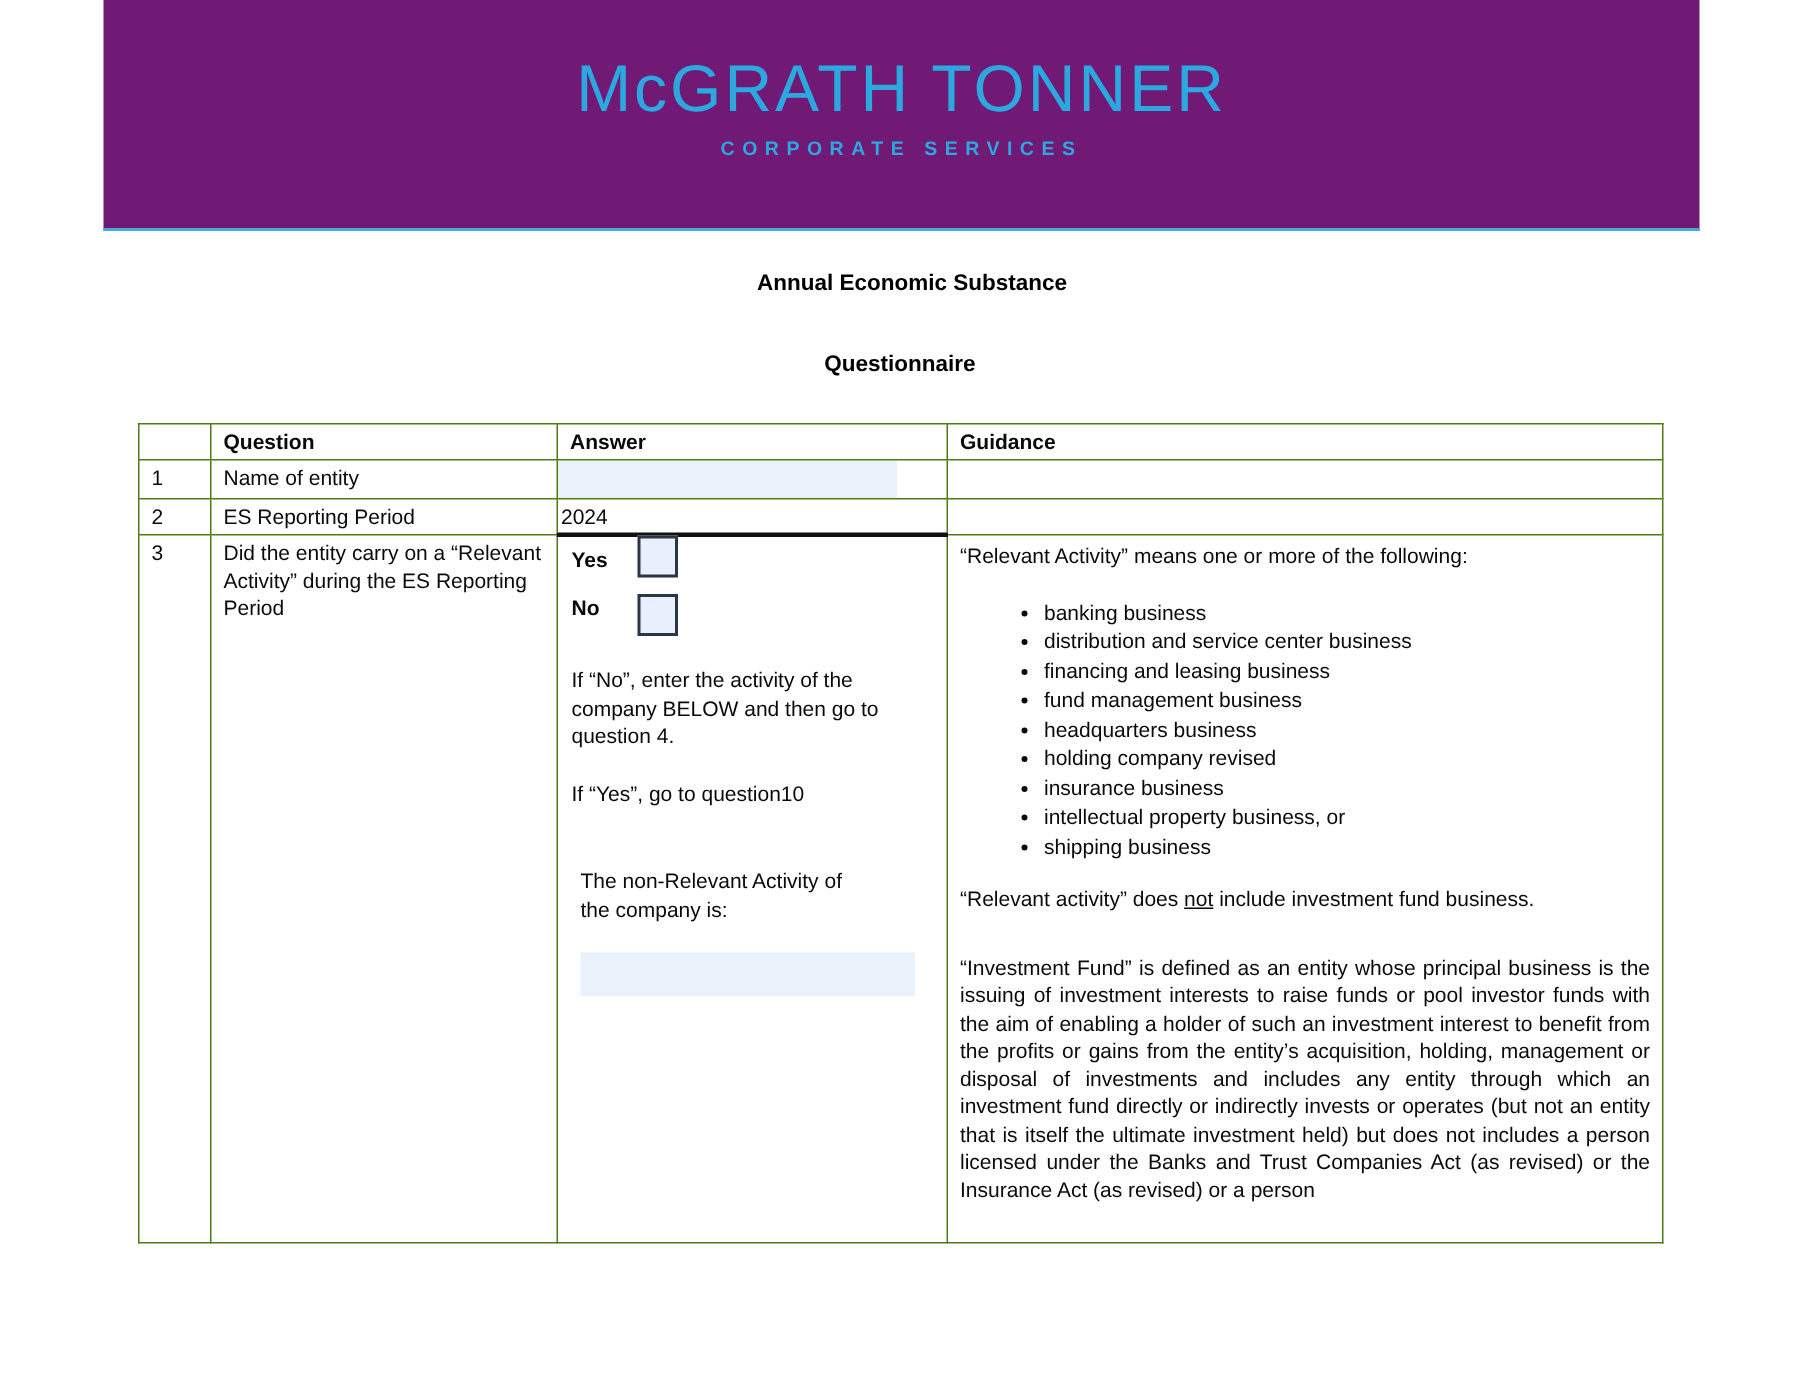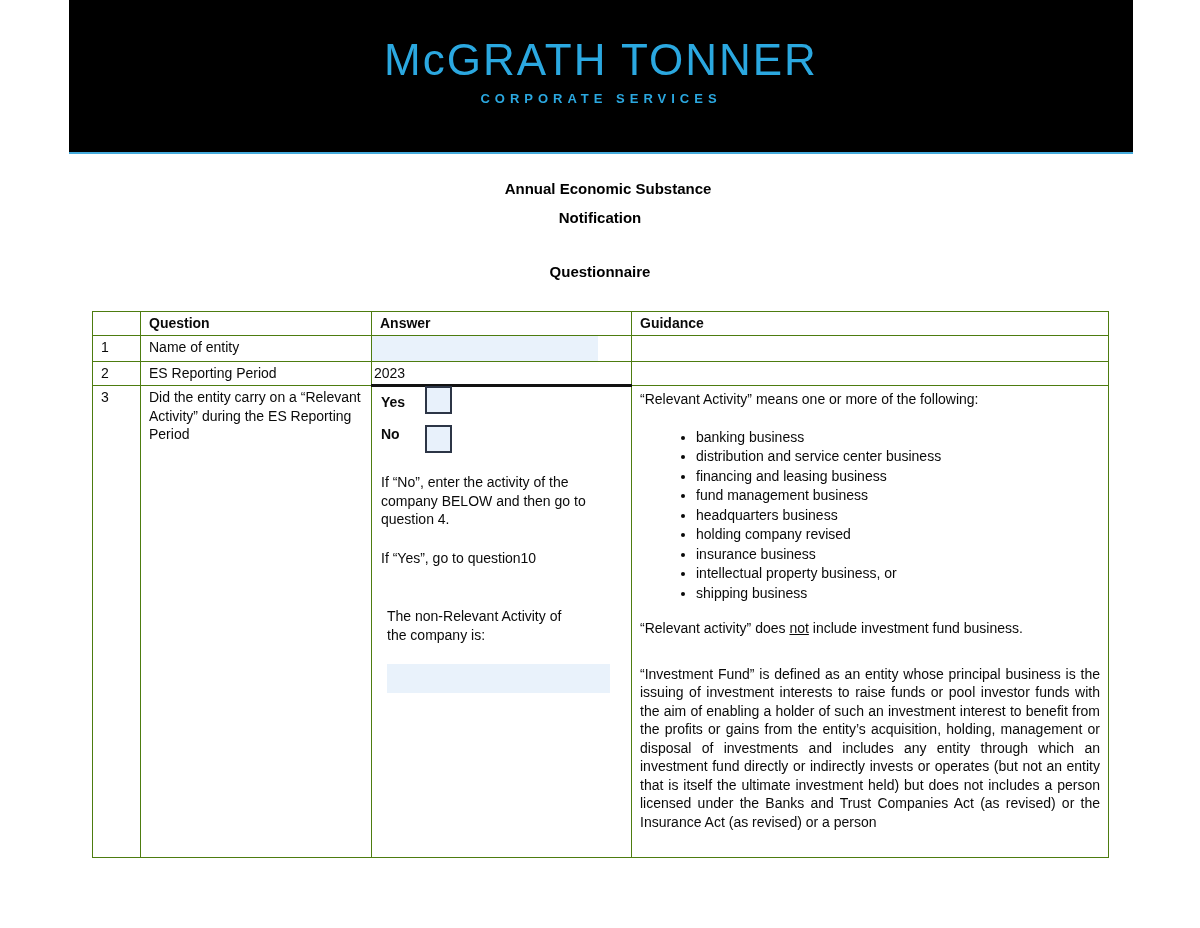--- a/index.html
+++ b/index.html
@@ -17,21 +17,21 @@
   }
 
   
   .letterhead {
     margin: 0 67px 0 69px;
     height: 154px;
     box-sizing: border-box;
     border-bottom: 2px solid #45abdc;
     text-align: center;
     padding-top: 38px;
-    background: #000000;
+    background: #701a75;
   }
   .logo-main {
     font-size: 44px;
     line-height: 1;
     letter-spacing: 2px;
     color: #2ba8e0;
     font-weight: normal;
     white-space: nowrap;
   }
   .logo-sub {
@@ -131,21 +131,20 @@
 
   <header class="letterhead">
     <div class="logo">
       <div class="logo-main">McGRATH TONNER</div>
       <div class="logo-sub">CORPORATE SERVICES</div>
     </div>
   </header>
 
   <section class="titles">
     <div class="title-1">Annual Economic Substance</div>
-    <div class="title-2">Notification</div>
     <div class="title-3">Questionnaire</div>
   </section>
 
   <table class="qtable">
     <colgroup>
       <col style="width:48px">
       <col style="width:231px">
       <col style="width:260px">
       <col style="width:477px">
     </colgroup>
@@ -163,21 +162,21 @@
       <td>Name of entity</td>
       <td class="entity-cell">
         <div class="entity-field"></div>
       </td>
       <td></td>
     </tr>
 
     <tr class="row-period">
       <td class="num-cell">2</td>
       <td>ES Reporting Period</td>
-      <td class="period-cell">2023</td>
+      <td class="period-cell">2024</td>
       <td></td>
     </tr>
 
     <tr class="row-q3">
       <td class="num-cell">3</td>
       <td>Did the entity carry on a “Relevant Activity” during the ES Reporting Period</td>
 
       <td class="q3-answer">
         <div class="check-row yes-row">
           <span class="check-label">Yes</span>

